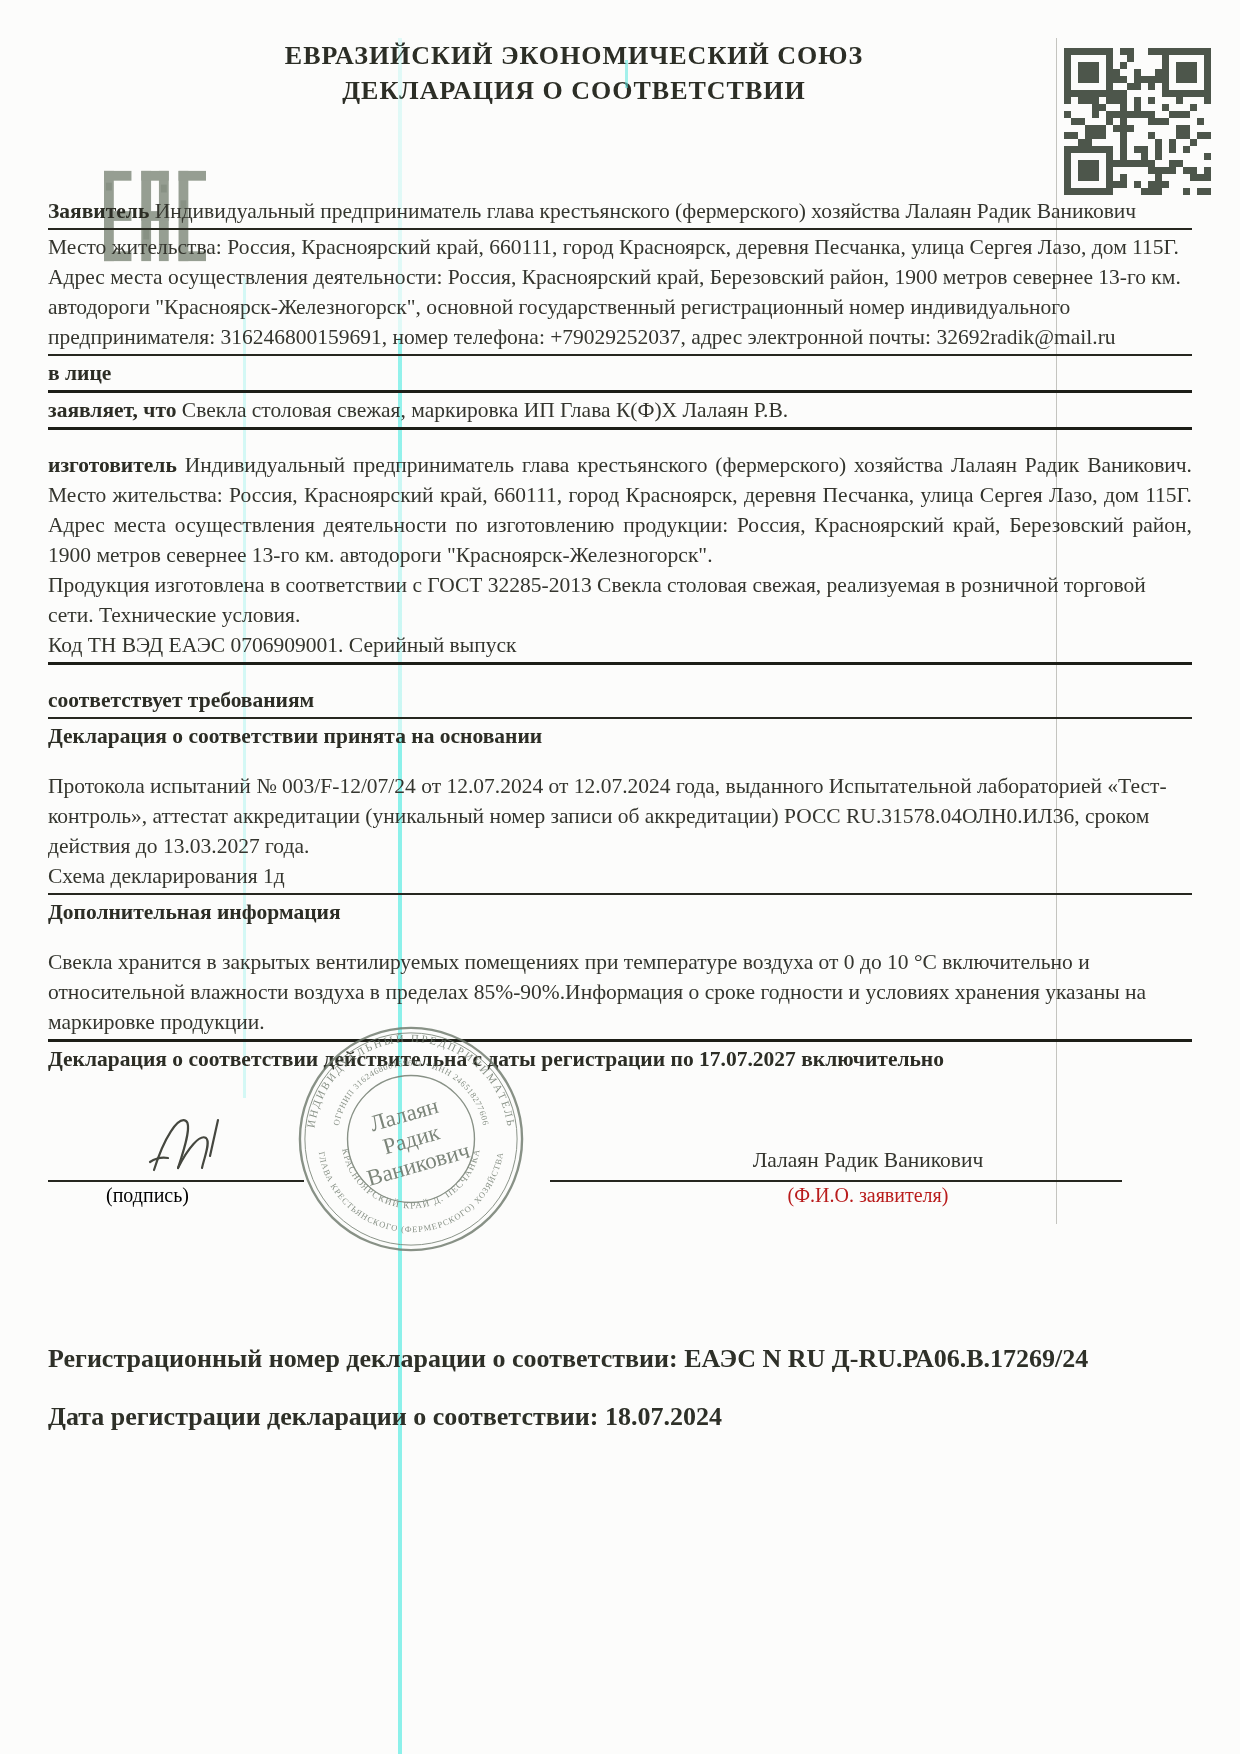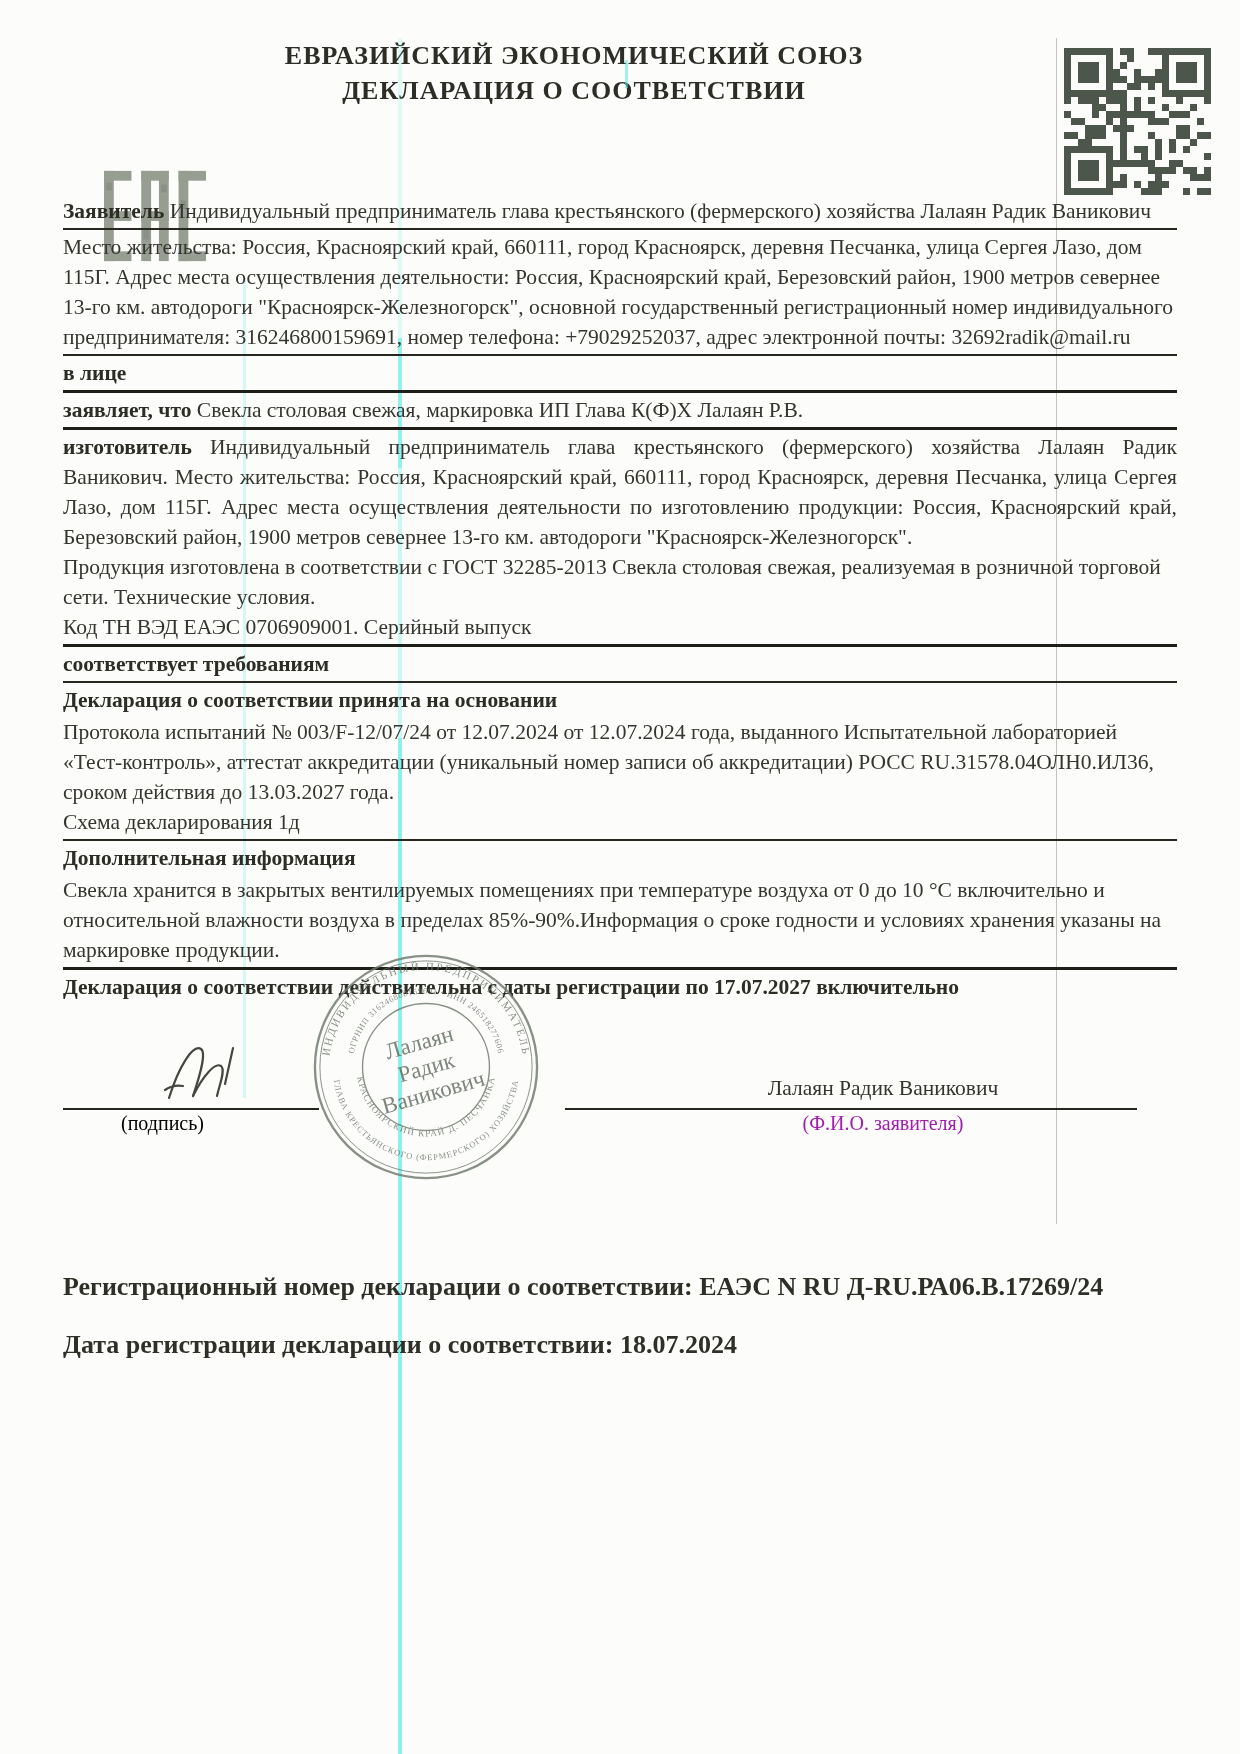--- a/index.html
+++ b/index.html
@@ -35,36 +35,36 @@
   }
   
   .title{
     margin:38px 92px 0 0;text-align:center;
     font-weight:bold;font-size:26px;line-height:35px;letter-spacing:1px;
     color:#2c2e26;
   }
   .eac-logo{position:absolute;left:104px;top:132px;width:102px;height:92px;}
   .qr{position:absolute;left:1064px;top:10px;width:147px;height:147px;}
   
-  .doc{padding:0 63px;position:relative;}
+  .doc{padding:0 48px;position:relative;}
   .para{margin:0;font-size:21.5px;line-height:30px;color:#34352e;}
   .just{text-align:justify;}
   .lbl{font-weight:bold;color:#2c2d25;}
   .hr{border:0;border-top:2px solid #26271f;margin:2px 0;}
   .hr.thick{border-top:3px solid #1d1e17;}
-  .mt{margin-top:2px;}
+  .mt{margin-top:20px;}
   .big-bold{font-weight:bold;font-size:26px;color:#2e3028;}
   
   .sigzone{position:relative;height:212px;margin-top:10px;}
   .sig-svg{position:absolute;left:100px;top:26px;}
   .sig-line{position:absolute;left:0px;top:96px;width:256px;border-bottom:2px solid #26271f;}
   .sig-caption{position:absolute;left:58px;top:100px;font-size:20px;color:#000000;}
   .fio-name{position:absolute;left:540px;top:64px;width:560px;text-align:center;font-size:21.5px;color:#34352e;}
   .fio-line{position:absolute;left:502px;top:96px;width:572px;border-bottom:2px solid #26271f;}
-  .fio-caption{position:absolute;left:540px;top:100px;width:560px;text-align:center;font-size:20px;color:#a21caf;}
+  .fio-caption{position:absolute;left:540px;top:100px;width:560px;text-align:center;font-size:20px;color:#b91c1c;}
   .stamp{position:absolute;left:244px;top:-64px;width:238px;height:238px;opacity:0.82;}
   .footer-line1{margin-top:48px;}
   .footer-line2{margin-top:28px;}
 </style>
 </head>
 <body>
 
 <div class="page">
 
   <div class="cyan-line"></div>

